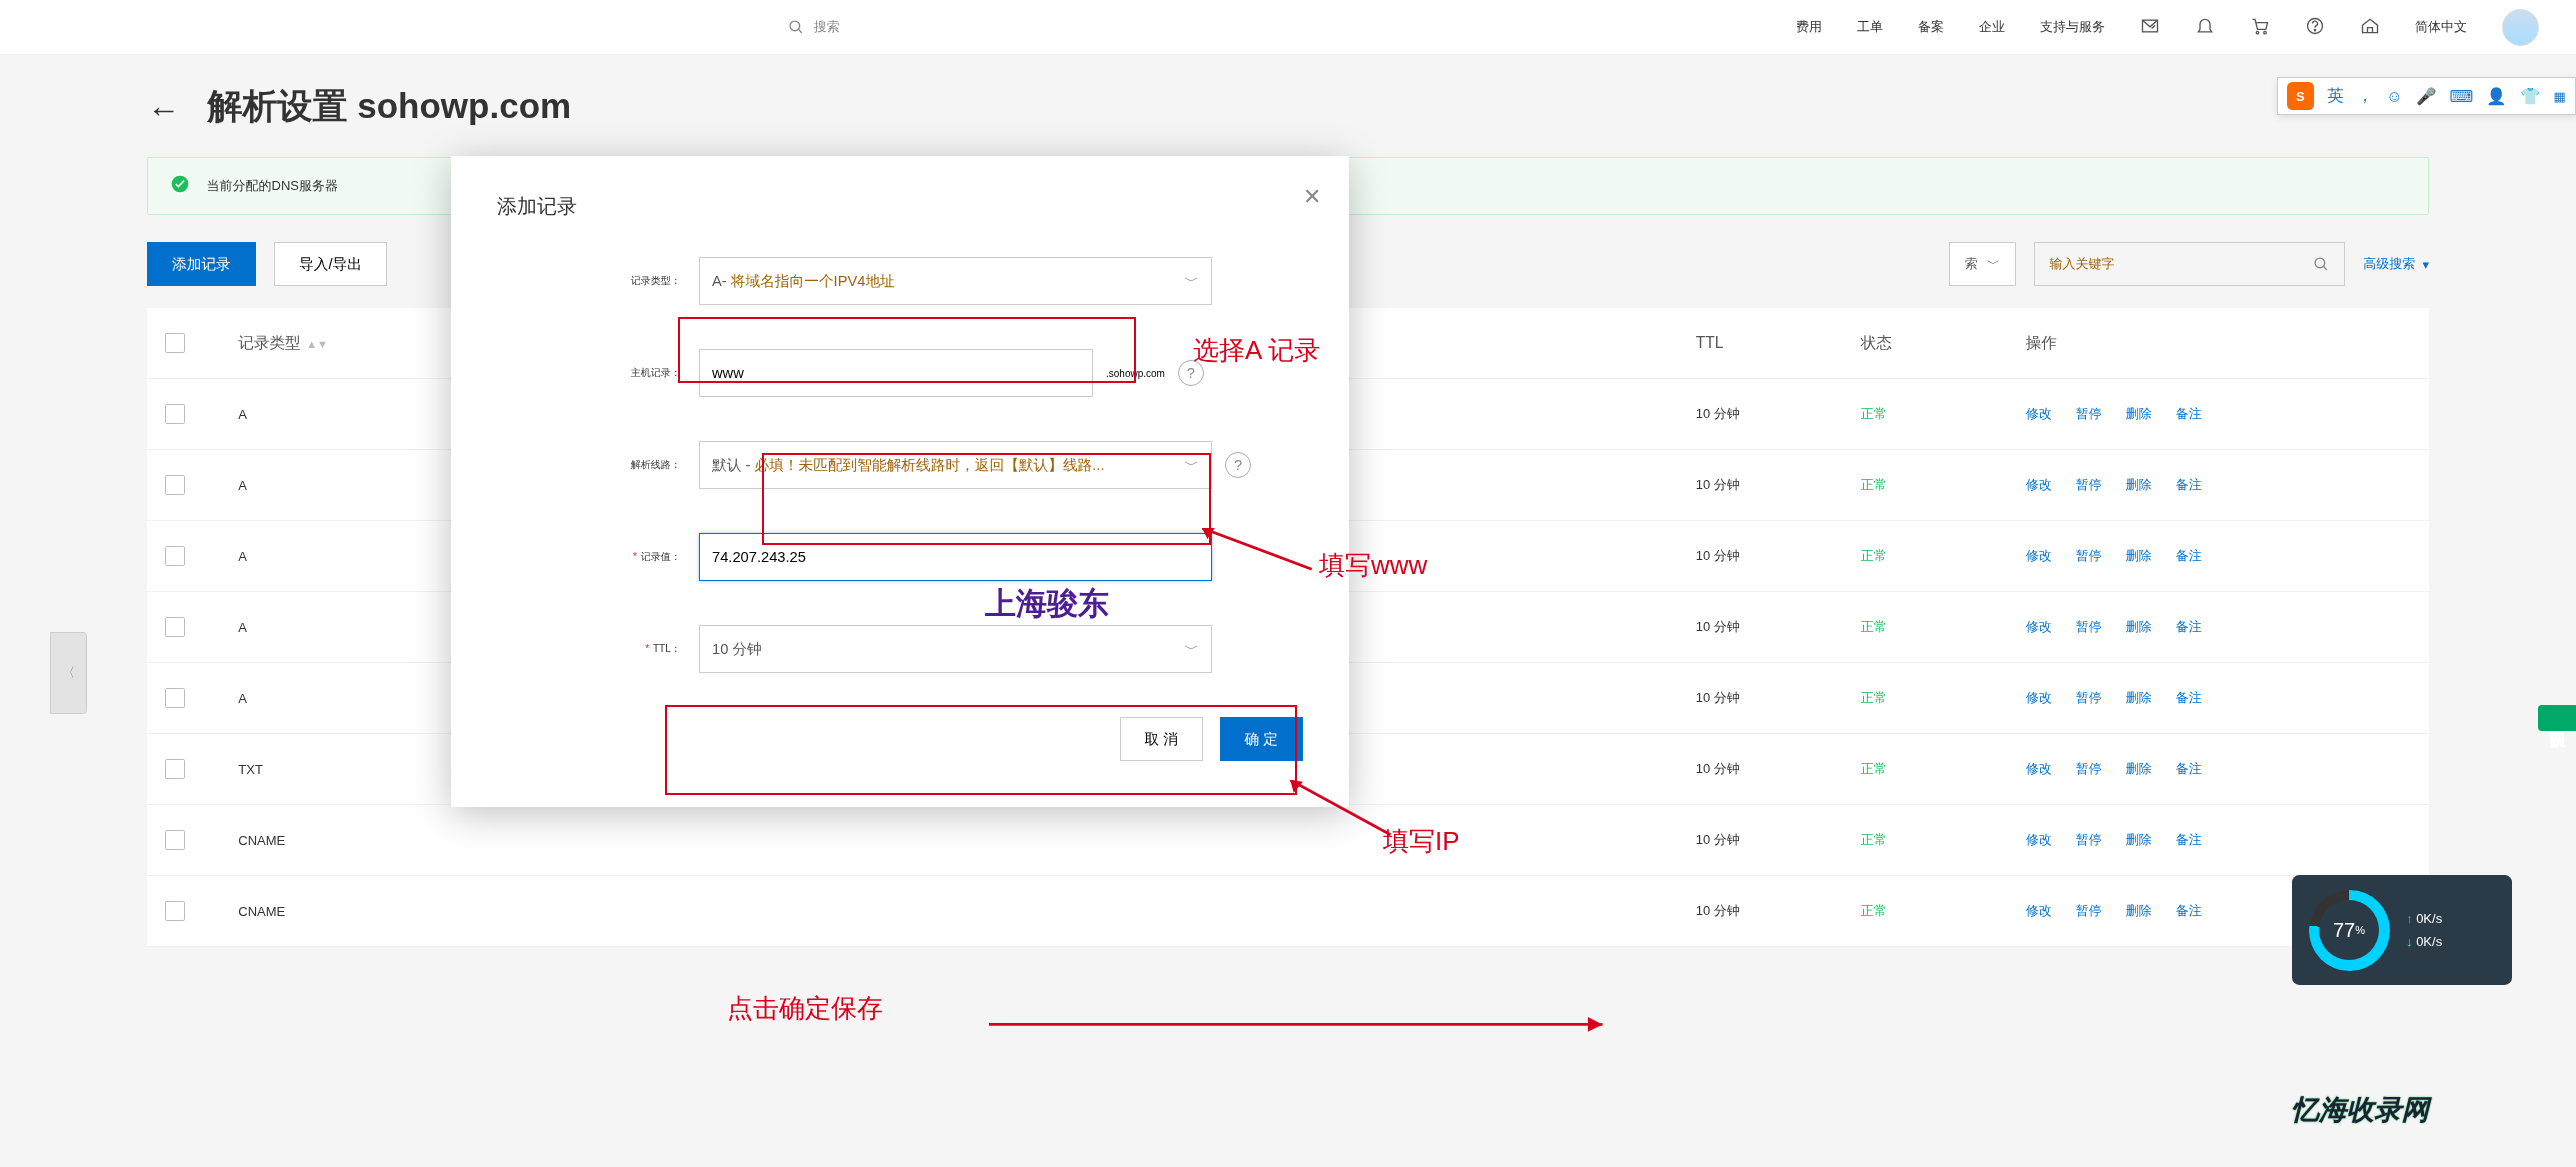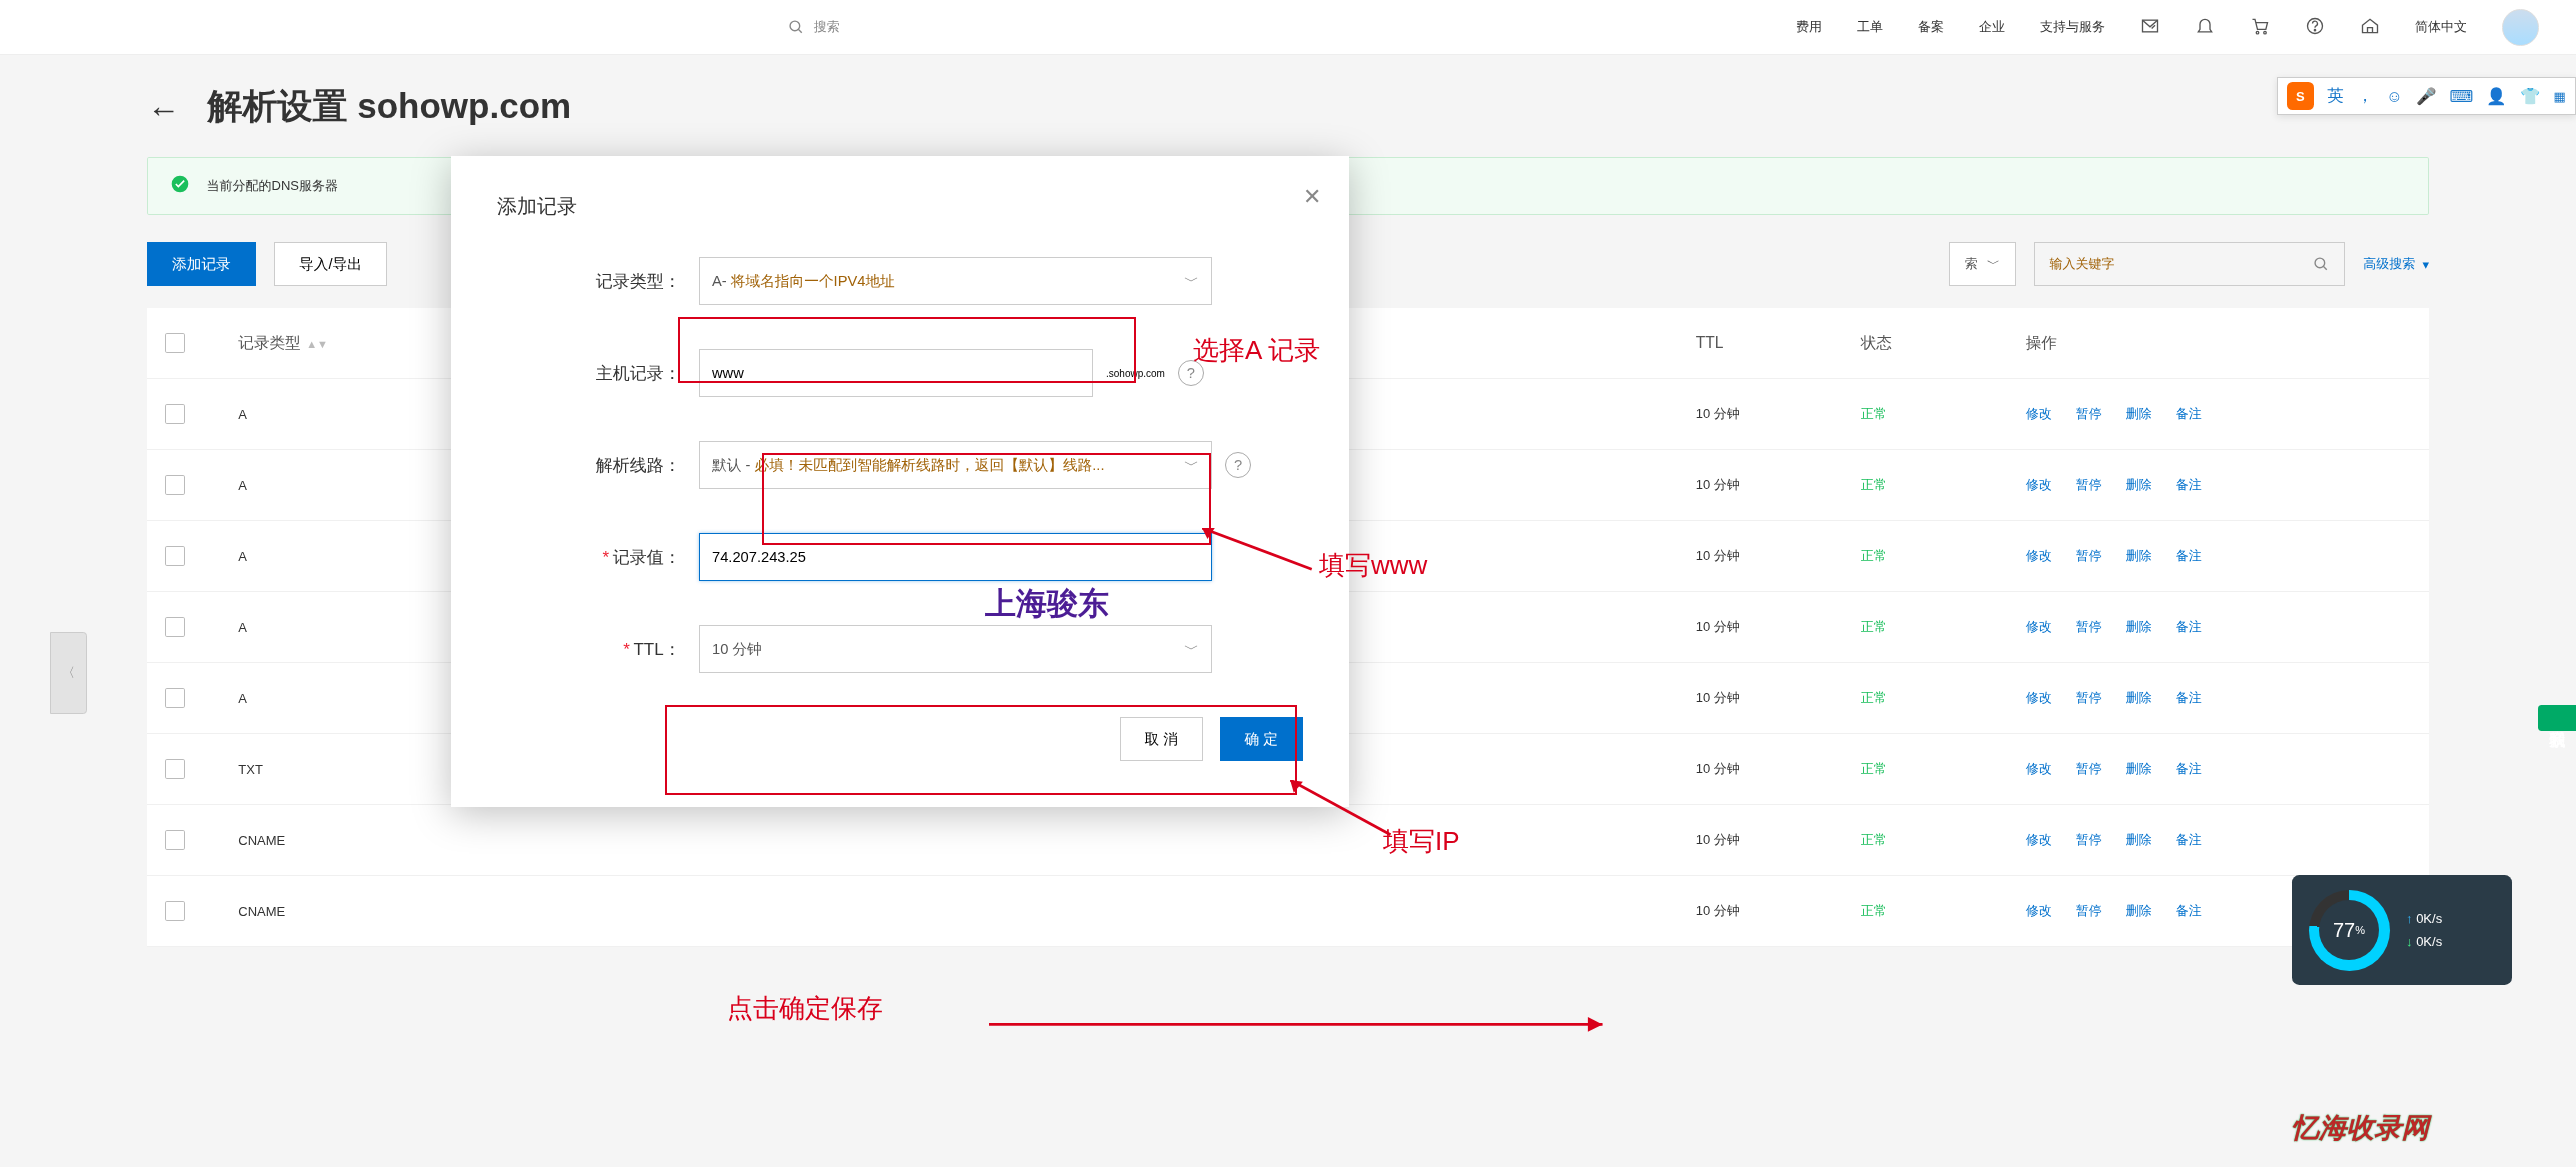--- a/index.html
+++ b/index.html
@@ -38,21 +38,21 @@
 .checkbox { width: 20px; height: 20px; border: 0.9px solid #bbb; border-radius: 1.8px; }
 .status-ok { color: #1bbf5c; }
 .ops a { color: #0070cc; margin-right: 24px; cursor: pointer; }
 
 
 .overlay { position: absolute; inset: 0; background: rgba(0,0,0,0); pointer-events: none; }
 .modal { position: absolute; left: 451px; top: 156px; width: 898px; background: #fff; box-shadow: 0 7.3px 37px rgba(0,0,0,0.25); padding: 37px 46px 46px 46px; pointer-events: auto; }
 .modal .close { position: absolute; right: 27.5px; top: 27.5px; color: #888; font-size: 22px; cursor: pointer; }
 .modal h3 { font-size: 20px; font-weight: 500; margin-bottom: 37px; }
 .field { display: flex; align-items: center; margin-bottom: 44px; }
-.field .label { width: 202px; text-align: right; padding-right: 18.3px; color: #333; font-size: 17px; }
+.field .label { width: 202px; text-align: right; padding-right: 18.3px; color: #333; font-size: 10px; }
 .field .label .req { color: #e23; margin-right: 3.7px; }
 .field .control { flex: 1; display: flex; align-items: center; position: relative; }
 .input, .selectlike { height: 48px; border: 0.9px solid #ccc; padding: 0 12px; font-size: 14.7px; display: flex; align-items: center; background: #fff; width: 513px; justify-content: space-between; color: #555; }
 .input input { border: none; outline: none; width: 100%; font-size: 14.7px; }
 .input.focused { border-color: #0070cc; box-shadow: 0 0 3.7px rgba(0,112,204,.4); }
 .suffix { margin-left: 13px; color: #000000; font-size: 10px; }
 .help { margin-left: 13px; width: 26px; height: 26px; border: 1.4px solid #aaa; border-radius: 50%; display: inline-flex; align-items: center; justify-content: center; color: #888; font-size: 14.7px; }
 .placeholder { color: #a16207; }
 .selectlike .caret { color: #888; }
 .modal-actions { display: flex; justify-content: flex-end; gap: 16.5px; margin-top: 37px; }
@@ -75,21 +75,21 @@
 .perf-stats .up { color: #3bf; }
 .perf-stats .dn { color: #4e8; }
 
 
 .ime { position: absolute; right: 0; top: 77px; height: 38px; background: #fff; border: 0.9px solid #ccc; display: flex; align-items: center; padding: 0 9.2px; gap: 13px; box-shadow: 0 1.8px 7.3px rgba(0,0,0,.1); }
 .ime .sogou { width: 27.5px; height: 27.5px; background: #ff6a00; border-radius: 5.5px; color: #fff; display: flex; align-items: center; justify-content: center; font-weight: 700; }
 .ime .item { color: #1877c9; font-size: 16.5px; }
 .ime .grid4 { color: #1877c9; }
 
 
-.wm { position: absolute; right: 147px; bottom: 22px; color: #b91c1c; font-size: 27.5px; font-style: italic; font-weight: 700; opacity: .95; text-shadow: 0 0 1.8px #0a4; }
+.wm { position: absolute; right: 147px; bottom: 40px; color: #0f172a; font-size: 27.5px; font-style: italic; font-weight: 700; opacity: .95; text-shadow: 0 0 1.8px #0a4; }
 </style>
 </head>
 <body>
 
 <div class="topnav">
   <div class="search-wrap">
     <svg width="16.5" height="16.5" viewBox="0 0 24 24" fill="none" stroke="#888" stroke-width="2">
         <circle cx="10" cy="10" r="7"></circle>
         <line x1="20" y1="20" x2="15" y2="15"></line>
       </svg>

